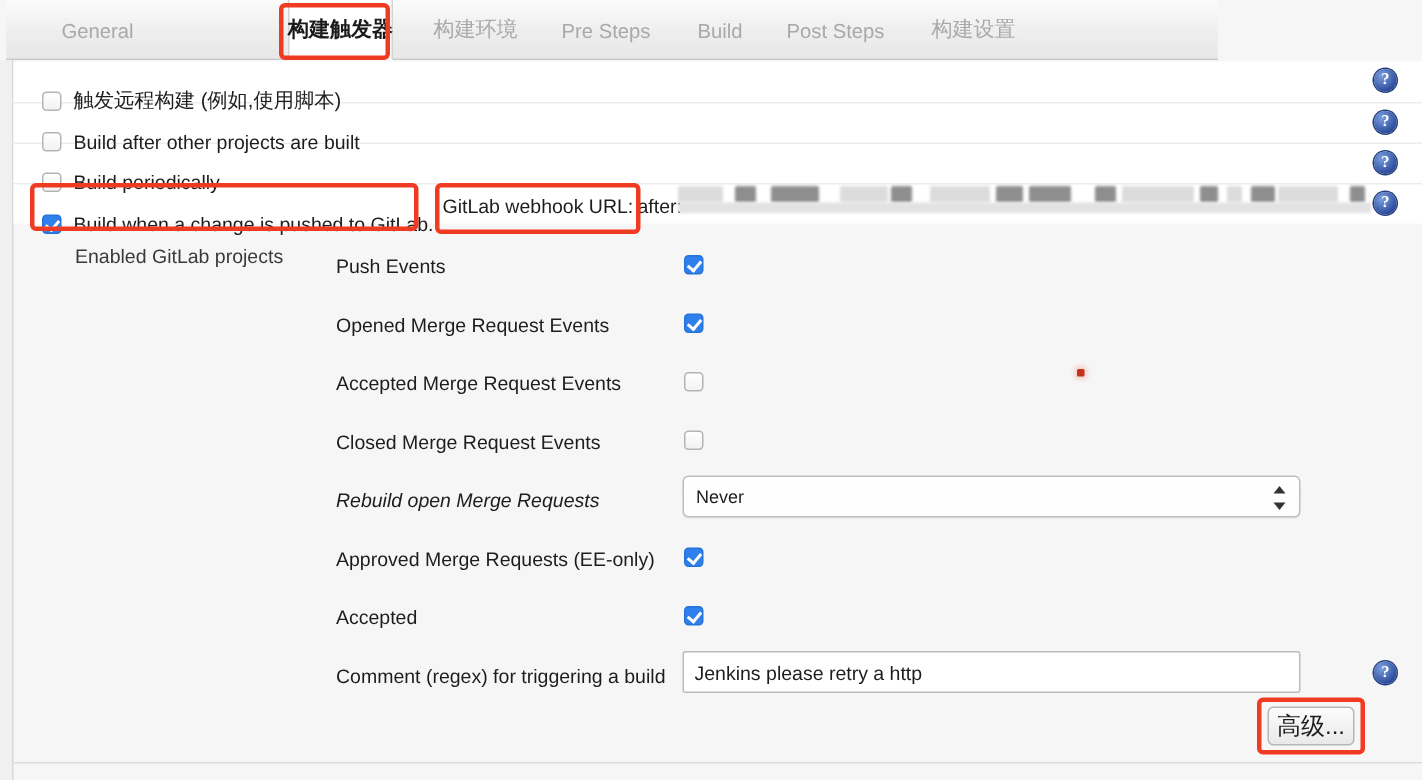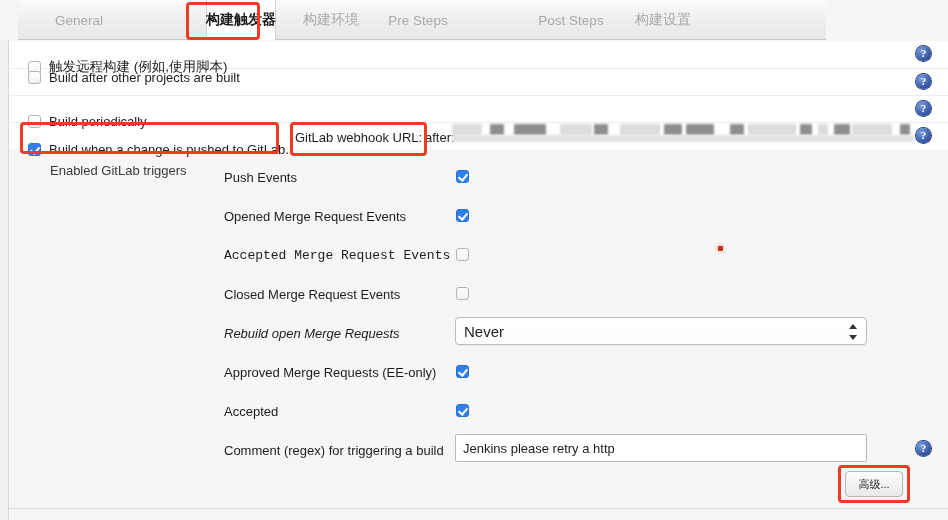--- a/index.html
+++ b/index.html
@@ -5,21 +5,21 @@
   html,body{margin:0;padding:0;}
   body{
     width:948px;height:520px;position:relative;overflow:hidden;
     background:#f6f6f6;
     font-family:"Liberation Sans","DejaVu Sans",sans-serif;
     -webkit-font-smoothing:antialiased;
   }
 
   
   #tabbar{
-    position:absolute;left:18px;top:0;width:808px;height:40px;
+    position:absolute;left:4px;top:0;width:808px;height:40px;
     background:linear-gradient(#fbfbfb,#eeeeee 55%,#e8e8e8);
     border-bottom:1px solid #c9c9c9;
     box-sizing:border-box;
     text-decoration:underline;
   }
   .tab{
     position:absolute;top:0;height:40px;
     display:flex;align-items:center;justify-content:center;
     font-size:13.5px;color:#a9a9a9;
     box-sizing:border-box;
@@ -132,21 +132,21 @@
   .frow .flbl{font-size:13px;color:#1d1d1d;white-space:nowrap;}
 
   
   #sel{
     position:absolute;left:455px;top:317px;width:412px;height:28px;
     box-sizing:border-box;
     background:linear-gradient(#ffffff,#fdfdfd);
     border:1px solid #bdbdbd;border-radius:4px;
     box-shadow:0 1px 0 rgba(0,0,0,.05);
     display:flex;align-items:center;
-    font-size:15px;color:#1d1d1d;
+    font-size:12px;color:#1d1d1d;
     padding-left:8px;cursor:pointer;
   }
   #sel .stepper{
     position:absolute;right:8px;top:4px;width:9px;height:20px;
   }
   #sel .stepper b{
     position:absolute;left:0;display:block;width:0;height:0;
     border-left:4.5px solid transparent;border-right:4.5px solid transparent;
   }
   #sel .stepper b.up{top:2px;border-bottom:5px solid #333;}
@@ -161,21 +161,21 @@
     font-size:13px;color:#1d1d1d;
   }
 
   
   #adv{
     position:absolute;left:845px;top:471px;width:58px;height:26px;
     box-sizing:border-box;
     background:linear-gradient(#fcfcfc,#e9e9e9);
     border:1px solid #b6b6b6;border-radius:4px;
     display:flex;align-items:center;justify-content:center;
-    font-size:11px;color:#1d1d1d;cursor:pointer;
+    font-size:16px;color:#1d1d1d;cursor:pointer;
   }
 
   
   .redbox{
     position:absolute;border:3px solid #ef3b21;border-radius:4px;
     box-sizing:border-box;pointer-events:none;
   }
   #reddot{
     position:absolute;left:718px;top:246px;width:5px;height:5px;
     background:#c2321a;border-radius:1px;
@@ -193,20 +193,23 @@
       <span>源码管理</span>
     </div>
     <div class="tab active cjk" style="left: 188px; width: 70px;">
       <span>构建触发器</span>
     </div>
     <div class="tab cjk" style="left: 272px; width: 82px;">
       <span>构建环境</span>
     </div>
     <div class="tab" style="left: 360px; width: 80px;">
       <span>Pre Steps</span>
+    </div>
+    <div class="tab" style="left: 448px; width: 56px;">
+      <span>Build</span>
     </div>
     <div class="tab" style="left: 508px; width: 90px;">
       <span>Post Steps</span>
     </div>
     <div class="tab cjk" style="left: 604px; width: 82px;">
       <span>构建设置</span>
     </div>
   </div>
 
 <div id="content"></div>
@@ -231,21 +234,21 @@
   <i class="d" style="left:278px;width:14px"></i>
   <i class="l" style="left:296px;width:48px"></i>
   <i class="d" style="left:348px;width:12px"></i>
   <i class="l" style="left:366px;width:10px"></i>
   <i class="d" style="left:382px;width:16px"></i>
   <i class="l" style="left:400px;width:40px"></i>
   <i class="d" style="left:448px;width:10px"></i>
   <u style="left:0px;width:462px"></u>
 </div>
 
-<div id="section-label">Enabled GitLab triggers</div>
+<div id="section-label">Enabled GitLab projects</div>
 
 <div id="sel">
   <span>Never</span>
   <span class="stepper">
     <b class="up"></b>
       <b class="dn"></b>
   </span>
 </div>
 
 <div id="txt">
@@ -253,21 +256,21 @@
 </div>
 
 <div id="adv">高级...</div>
 
 <div id="reddot"></div>
 
 <div class="toprow" style="top: 46px;">
     <span class="cb"></span>
     <span class="lbl cjk">触发远程构建 (例如,使用脚本)</span>
   </div>
-<div class="toprow" style="top: 56px; justify-content: space-between;">
+<div class="toprow" style="top: 73px; justify-content: space-between;">
     <span class="cb"></span>
     <span class="lbl">Build after other projects are built</span>
   </div>
 <div class="toprow" style="top: 100px;">
     <span class="cb"></span>
     <span class="lbl">Build periodically</span>
   </div>
 <div class="toprow" style="top: 128px; text-align: right;">
     <span class="cb on"></span>
     <span class="lbl">Build when a change is pushed to GitLab.</span>
@@ -279,21 +282,21 @@
 <span class="help" style="left: 916px; top: 128px;"></span>
 <span class="help" style="left: 916px; top: 441px;"></span>
 <div class="frow" style="top: 167px;">
     <span class="flbl">Push Events</span>
   </div>
 <span class="cb on" style="position: absolute; left: 456px; top: 170px;"></span>
 <div class="frow" style="top: 206px;">
     <span class="flbl">Opened Merge Request Events</span>
   </div>
 <span class="cb on" style="position: absolute; left: 456px; top: 209px;"></span>
-<div class="frow" style="top: 245px; font-family: Liberation Mono, monospace;">
+<div class="frow" style="top: 245px;">
     <span class="flbl">Accepted Merge Request Events</span>
   </div>
 <span class="cb" style="position: absolute; left: 456px; top: 248px;"></span>
 <div class="frow" style="top: 284px;">
     <span class="flbl">Closed Merge Request Events</span>
   </div>
 <span class="cb" style="position: absolute; left: 456px; top: 287px;"></span>
 <div class="frow" style="top: 323px; font-style: italic;">
     <span class="flbl">Rebuild open Merge Requests</span>
   </div>

